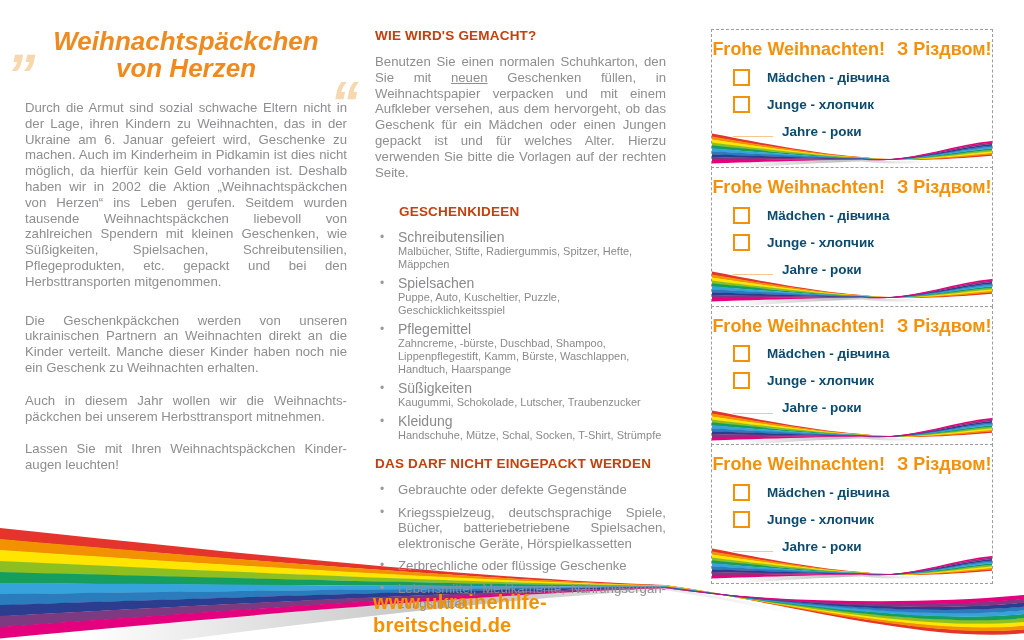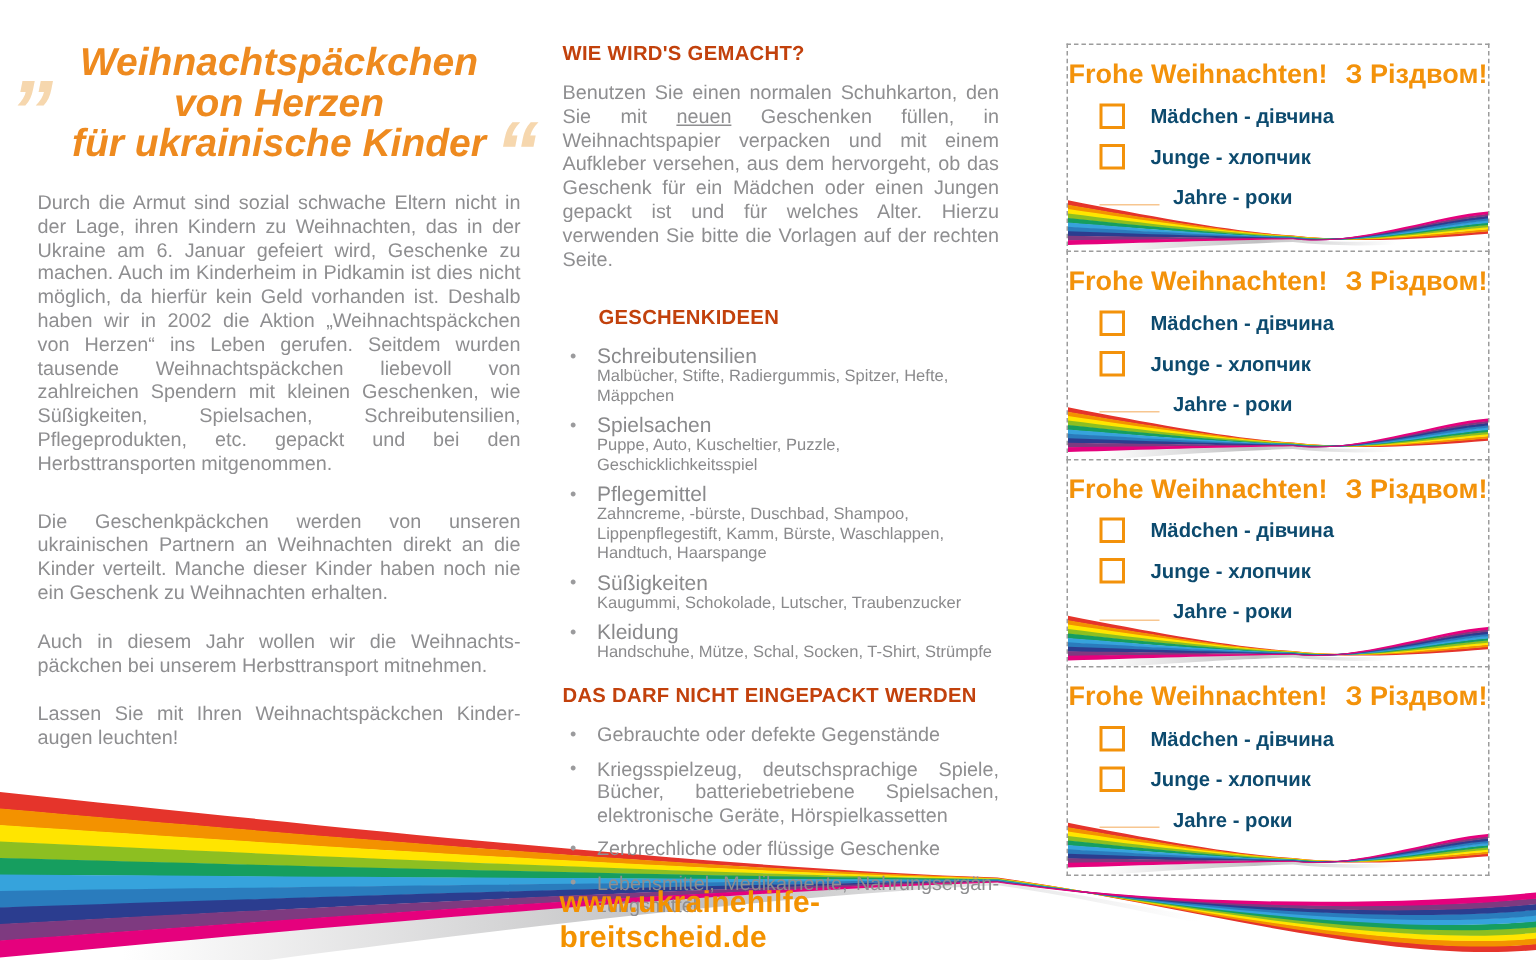--- a/index.html
+++ b/index.html
@@ -59,21 +59,20 @@
   #bottom-wave{position:absolute;left:0;top:515px;width:1024px;height:125px;z-index:0;display:block;}
 </style>
 </head>
 <body>
 
 <section class="left-col">
   <div class="title-wrap">
     <span class="q-open">„</span>
     <div>Weihnachtspäckchen</div>
     <div>von Herzen</div>
-    <div>für ukrainische Kinder</div>
     <span class="q-close">“</span>
   </div>
   <p class="p1">Durch die Armut sind sozial schwache Eltern nicht in der Lage, ihren Kindern zu Weihnachten, das in der Ukraine am 6. Januar gefeiert wird, Geschenke zu machen. Auch im Kinderheim in Pidkamin ist dies nicht möglich, da hierfür kein Geld vorhanden ist. Deshalb haben wir in 2002 die Aktion „Weih­nachtspäckchen von Herzen“ ins Leben gerufen. Seitdem wurden tausende Weihnachtspäckchen liebevoll von zahlreichen Spendern mit kleinen Ge­schenken, wie Süßigkeiten, Spielsachen, Schreib­utensilien, Pflegeprodukten, etc. gepackt und bei den Herbsttransporten mitgenommen.</p>
   <p>Die Geschenkpäckchen werden von unseren ukrainischen Partnern an Weihnachten direkt an die Kinder verteilt. Manche dieser Kinder haben noch nie ein Geschenk zu Weihnachten erhalten.</p>
   <p>Auch in diesem Jahr wollen wir die Weihnachts­päckchen bei unserem Herbsttransport mitnehmen.</p>
   <p>Lassen Sie mit Ihren Weihnachtspäckchen Kinder­augen leuchten!</p>
 </section>
 
 <section class="mid-col">
   <h3 class="h-orange">WIE WIRD'S GEMACHT?</h3>

